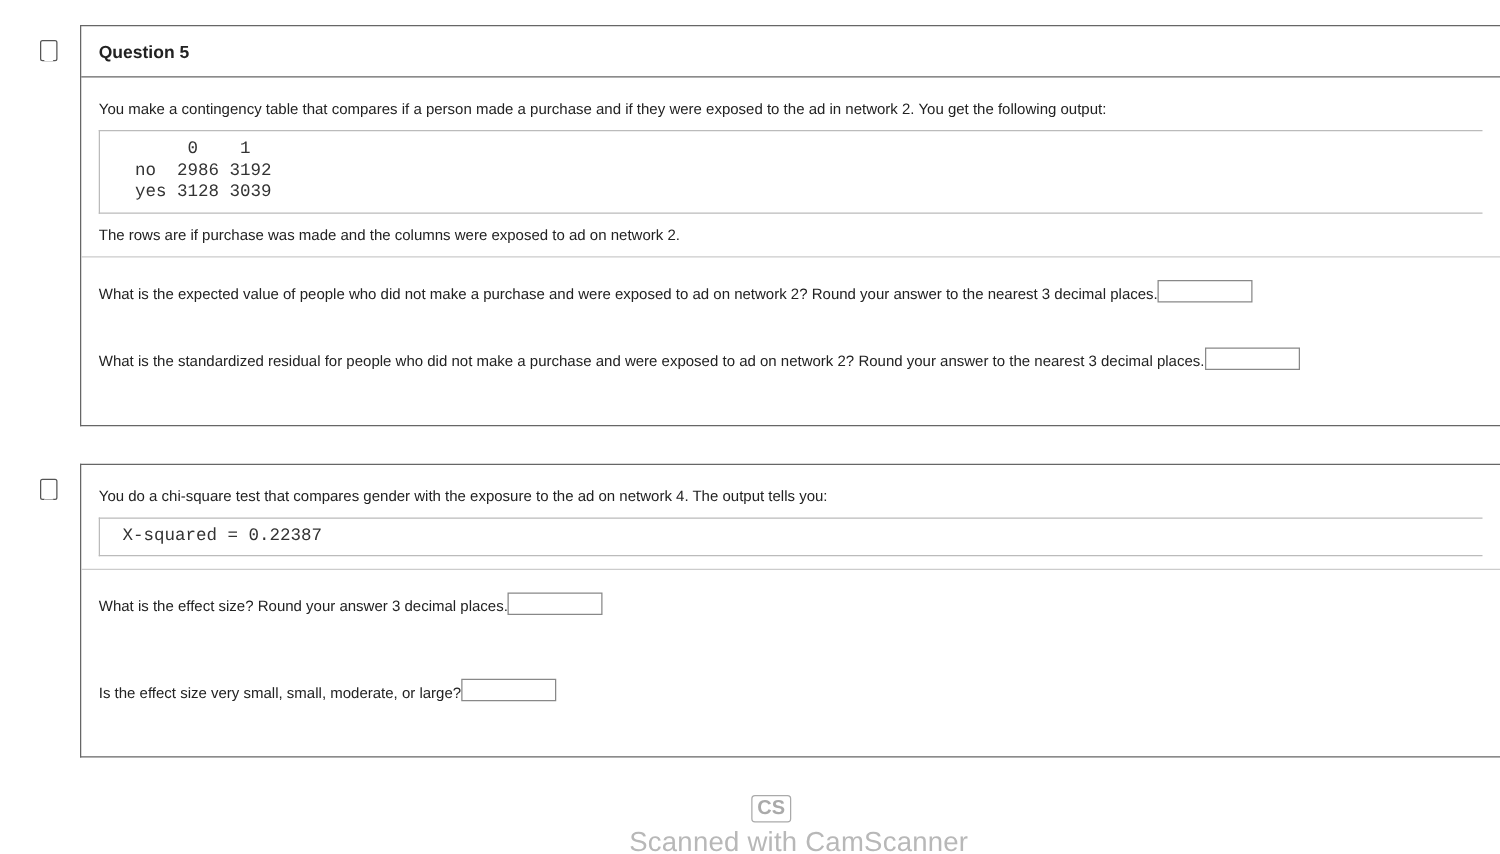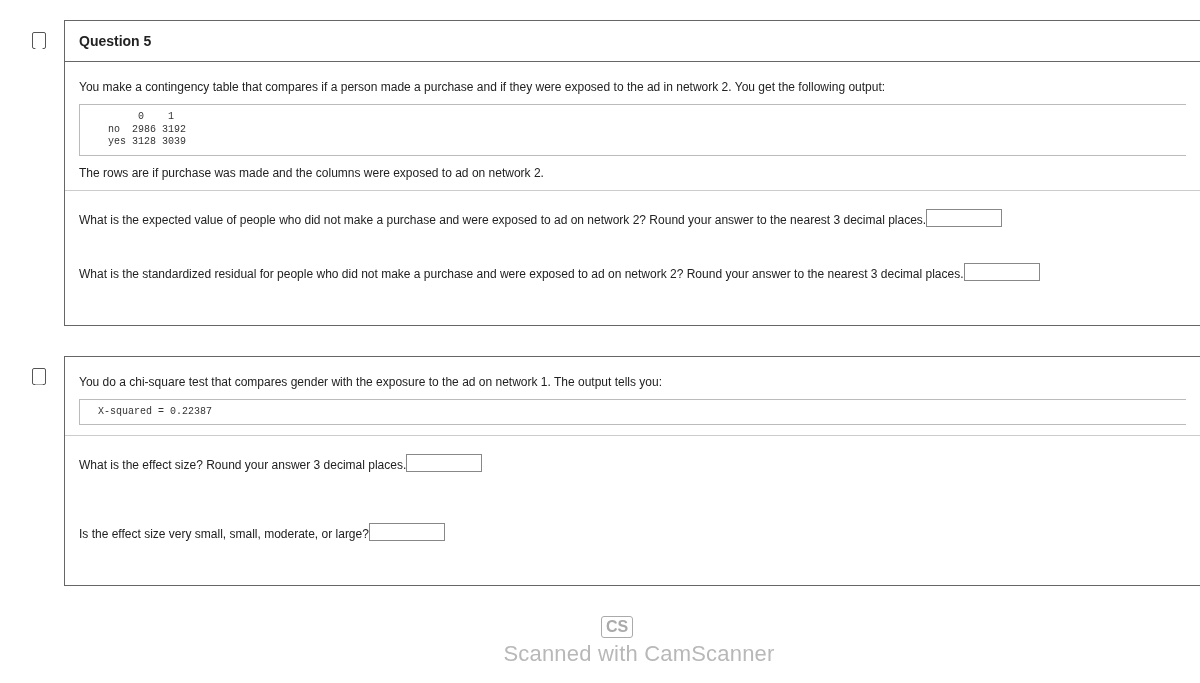--- a/index.html
+++ b/index.html
@@ -33,21 +33,21 @@
     padding: 12px 14px;
     border-bottom: 1px solid #666;
   }
   .qtitle { font-weight: 700; font-size: 14px; color: #222; }
   .qbody { padding: 18px 14px 8px 14px; }
   .prompt { font-size: 12px; color: #222; margin-bottom: 10px; }
   .codebox {
     border: 1px solid #bbb; border-right: none;
     padding: 6px 8px 6px 28px;
     font-family: "Courier New", monospace;
-    font-size: 10px; line-height: 1.25;
+    font-size: 14px; line-height: 1.25;
     color: #333; margin: 6px 0 10px 0;
     white-space: pre;
   }
   .subtext { font-size: 12px; color: #222; margin: 6px 0 4px 0; }
   .hr { border-top: 1px solid #ccc; margin: 10px -14px 18px -14px; }
   .qline { display: flex; align-items: flex-end; flex-wrap: wrap; gap: 0; margin: 16px 0 36px 0; }
   .qline span { font-size: 12px; color: #222; }
   .answer-input {
     border: 1px solid #888;
     height: 18px; width: 76px;
@@ -93,21 +93,21 @@
           <input class="answer-input" type="text" style="">
         </div>
       </div>
     </div>
   </div>
 
   <div class="row">
     <div class="bookmark-icon"></div>
     <div class="qbox">
       <div class="qbody">
-        <div class="prompt">You do a chi-square test that compares gender with the exposure to the ad on network 1.  The output tells you:</div>
+        <div class="prompt">You do a chi-square test that compares gender with the exposure to the ad on network 4.  The output tells you:</div>
         <div class="codebox" style="padding-left:18px;">X-squared = 0.22387</div>
         <div class="hr"></div>
         <div class="qline" style="margin-bottom:51px;">
           <span>What is the effect size?  Round your answer 3 decimal places.</span>
           <input class="answer-input" type="text" style="">
         </div>
         <div class="qline">
           <span>Is the effect size very small, small, moderate, or large?</span>
           <input class="answer-input" type="text" style="">
         </div>

